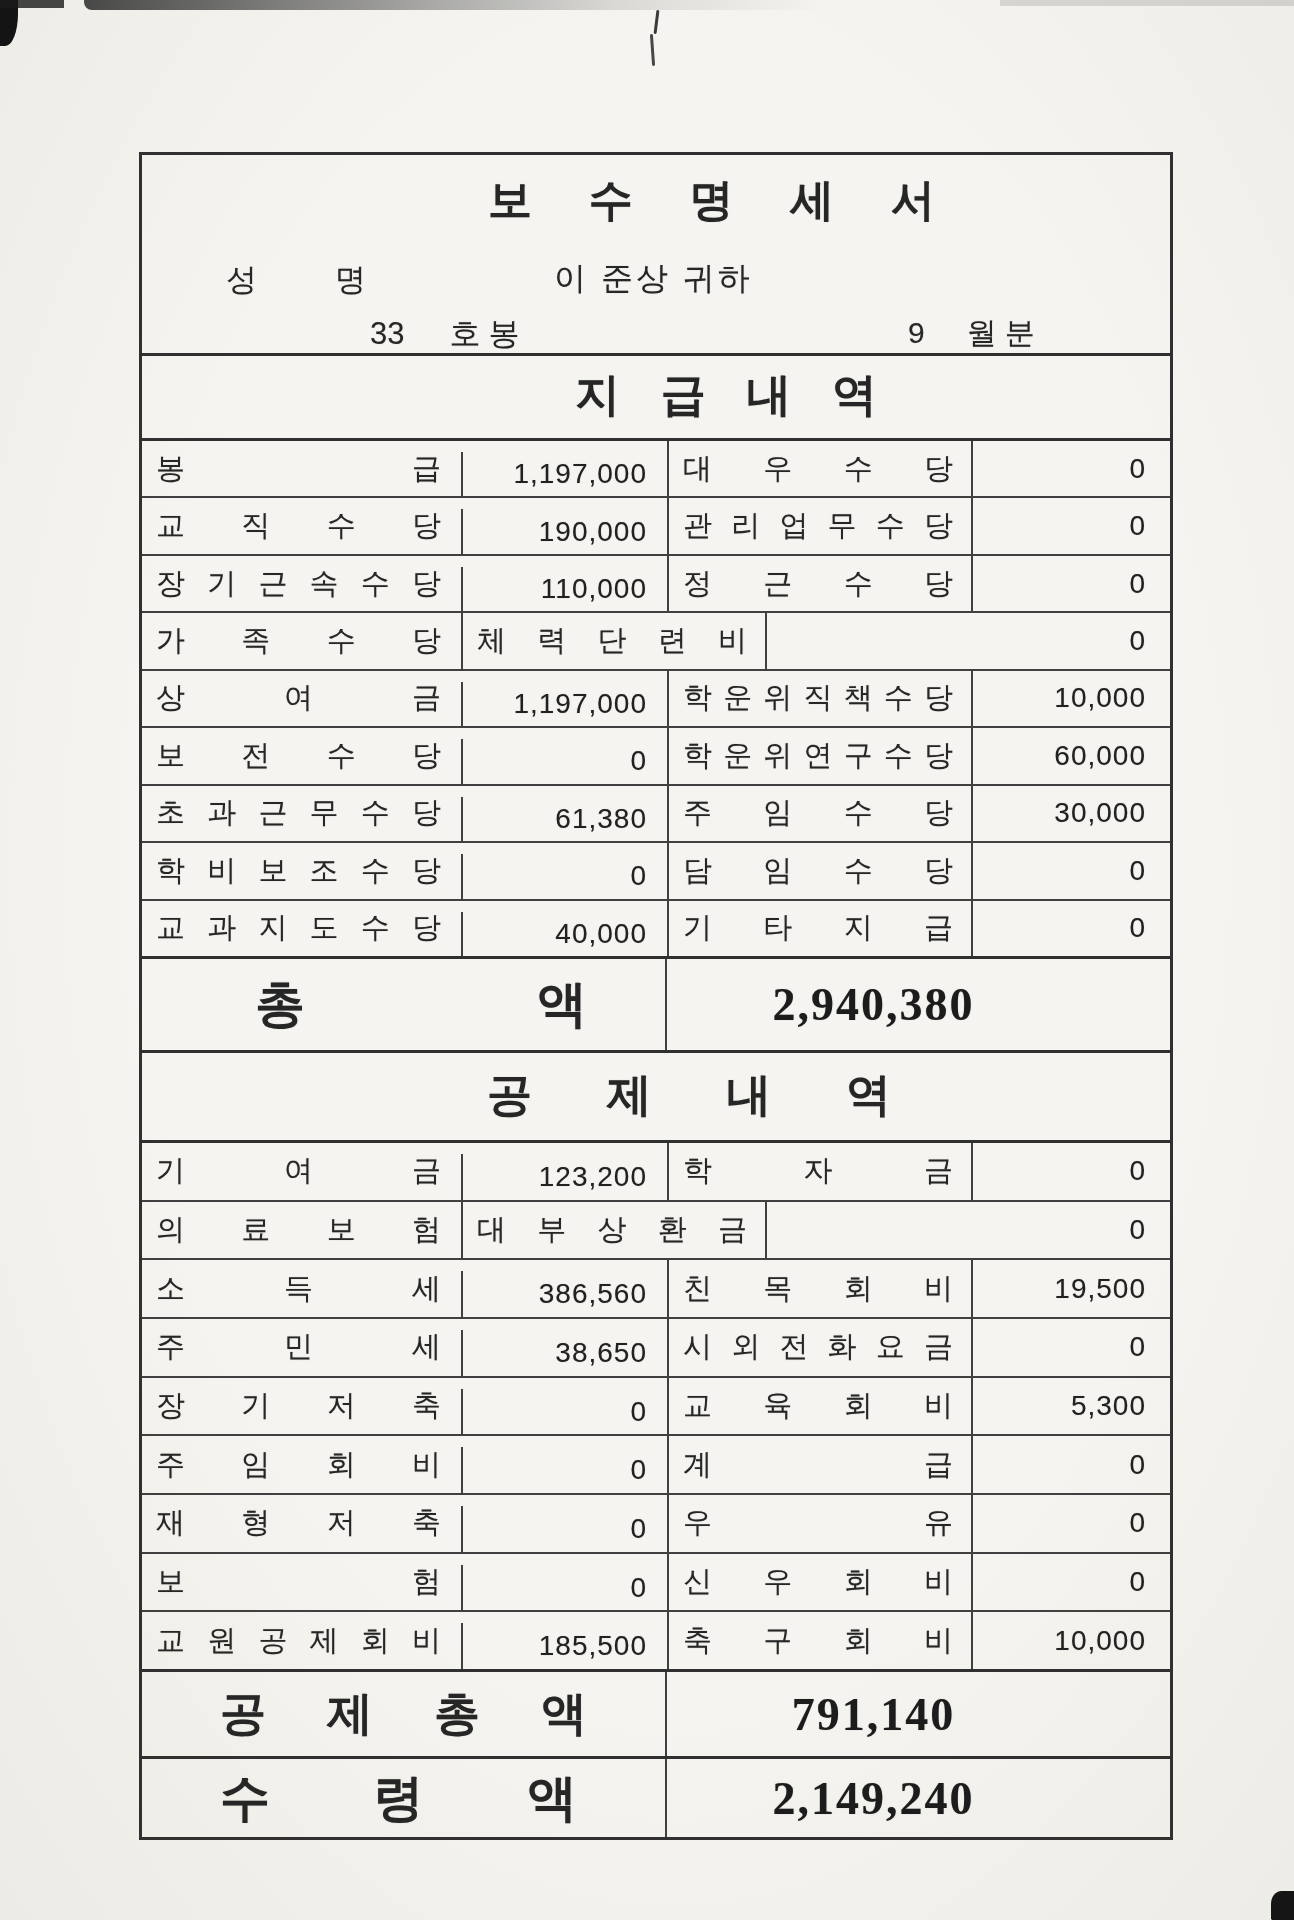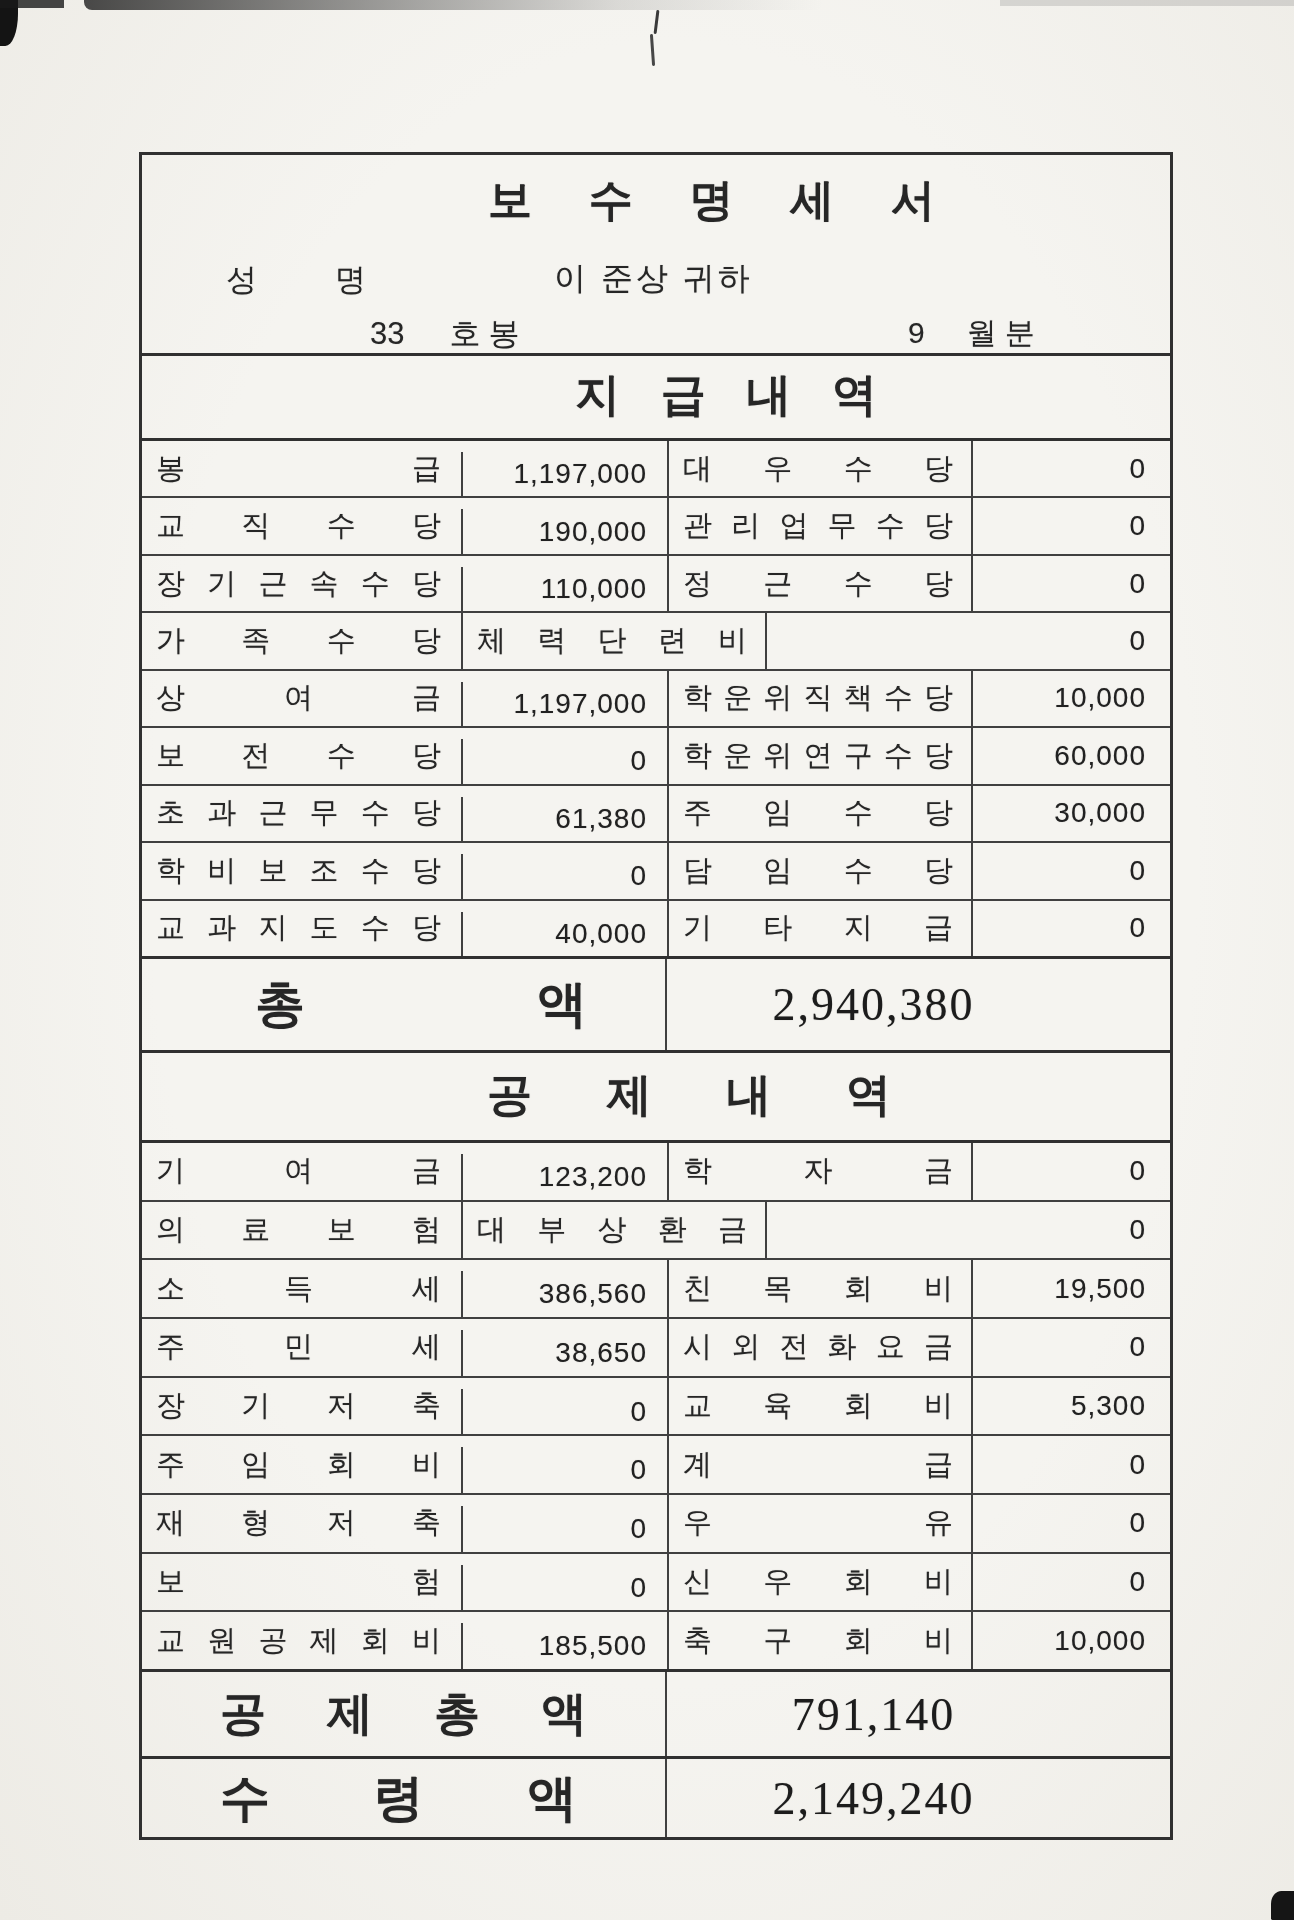--- a/index.html
+++ b/index.html
@@ -66,21 +66,21 @@
   .trow{border-top:3px solid var(--heavy);display:flex;}
   .t1{height:94px;}
   .t2{height:87px;}
   .t3{height:81px;}
   .tlab-cell{width:525px;border-right:2px solid var(--line);display:flex;align-items:center;box-sizing:border-box;}
   .tlab{display:flex;justify-content:space-between;font-family:"Liberation Serif",serif;font-weight:600;}
   .t1 .tlab{margin-left:113px;width:332px;font-size:50px;}
   .t2 .tlab{margin-left:78px;width:367px;font-size:46px;}
   .t3 .tlab{margin-left:78px;width:357px;font-size:50px;}
   .tval-cell{flex:1;display:flex;align-items:center;justify-content:center;}
-  .tval{font-family:"Liberation Serif",serif;font-size:46px;font-weight:400;letter-spacing:2px;
+  .tval{font-family:"Liberation Serif",serif;font-size:46px;font-weight:700;letter-spacing:2px;
     transform:translateX(-45px);color:#1c1c1c;}
   
   .spread{display:flex;justify-content:space-between;}
   .spread span{display:block;}
 </style>
 </head>
 <body>
 
 <div class="page">
 

